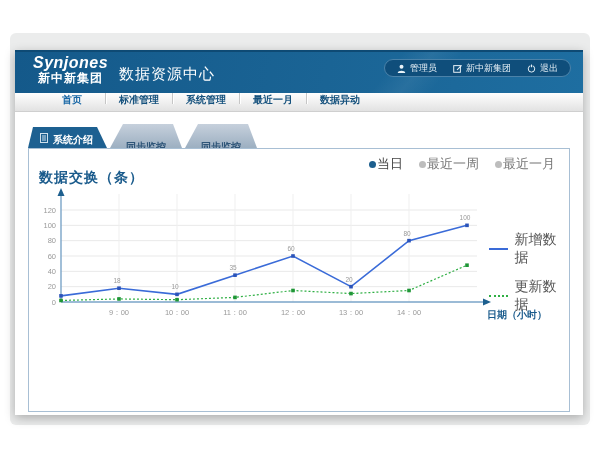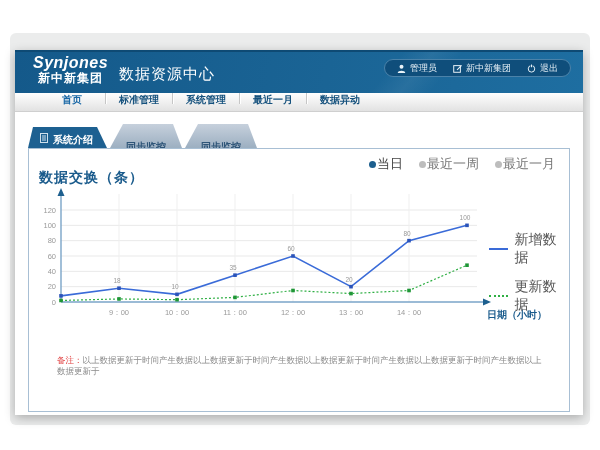--- a/index.html
+++ b/index.html
@@ -200,19 +200,16 @@
         <div class="lg-item">
           <span class="sw solid"></span>
           <span>新增数据</span>
         </div>
         <div class="lg-item">
           <span class="sw dotted"></span>
           <span>更新数据</span>
         </div>
       </div>
 
-      <div class="note">
-        <span class="pre">备注：</span><span class="txt">以上数据更新于时间产生数据以上数据更新于时间产生数据以上数据更新于时间产生数据以上数据更新于时间产生数据以上数据更新于</span>
-      </div>
     </div>
 
   </div>
 </div>
 
 </body></html>

